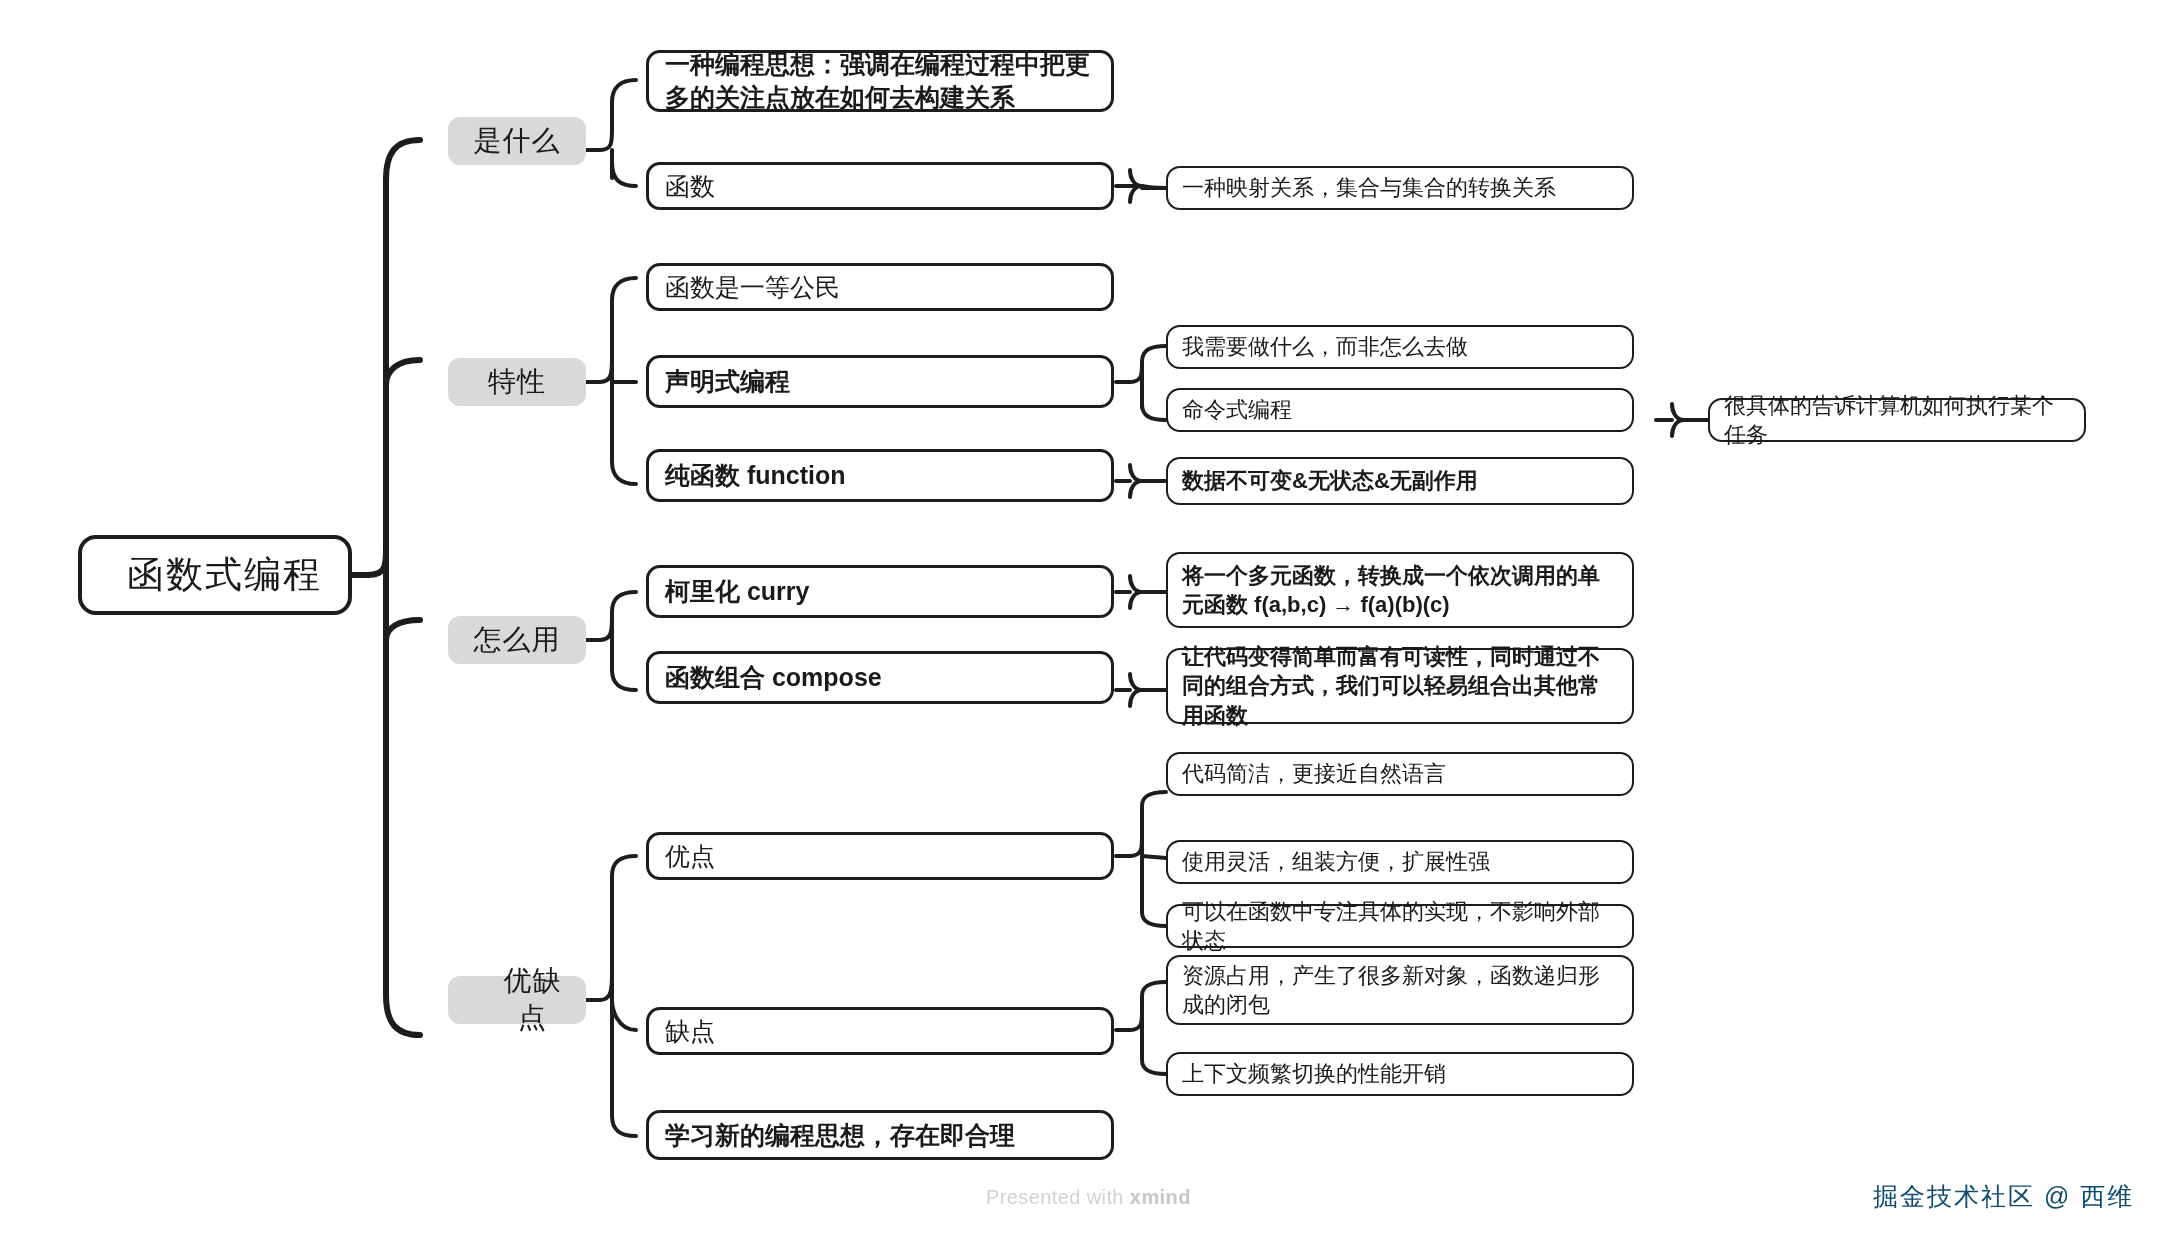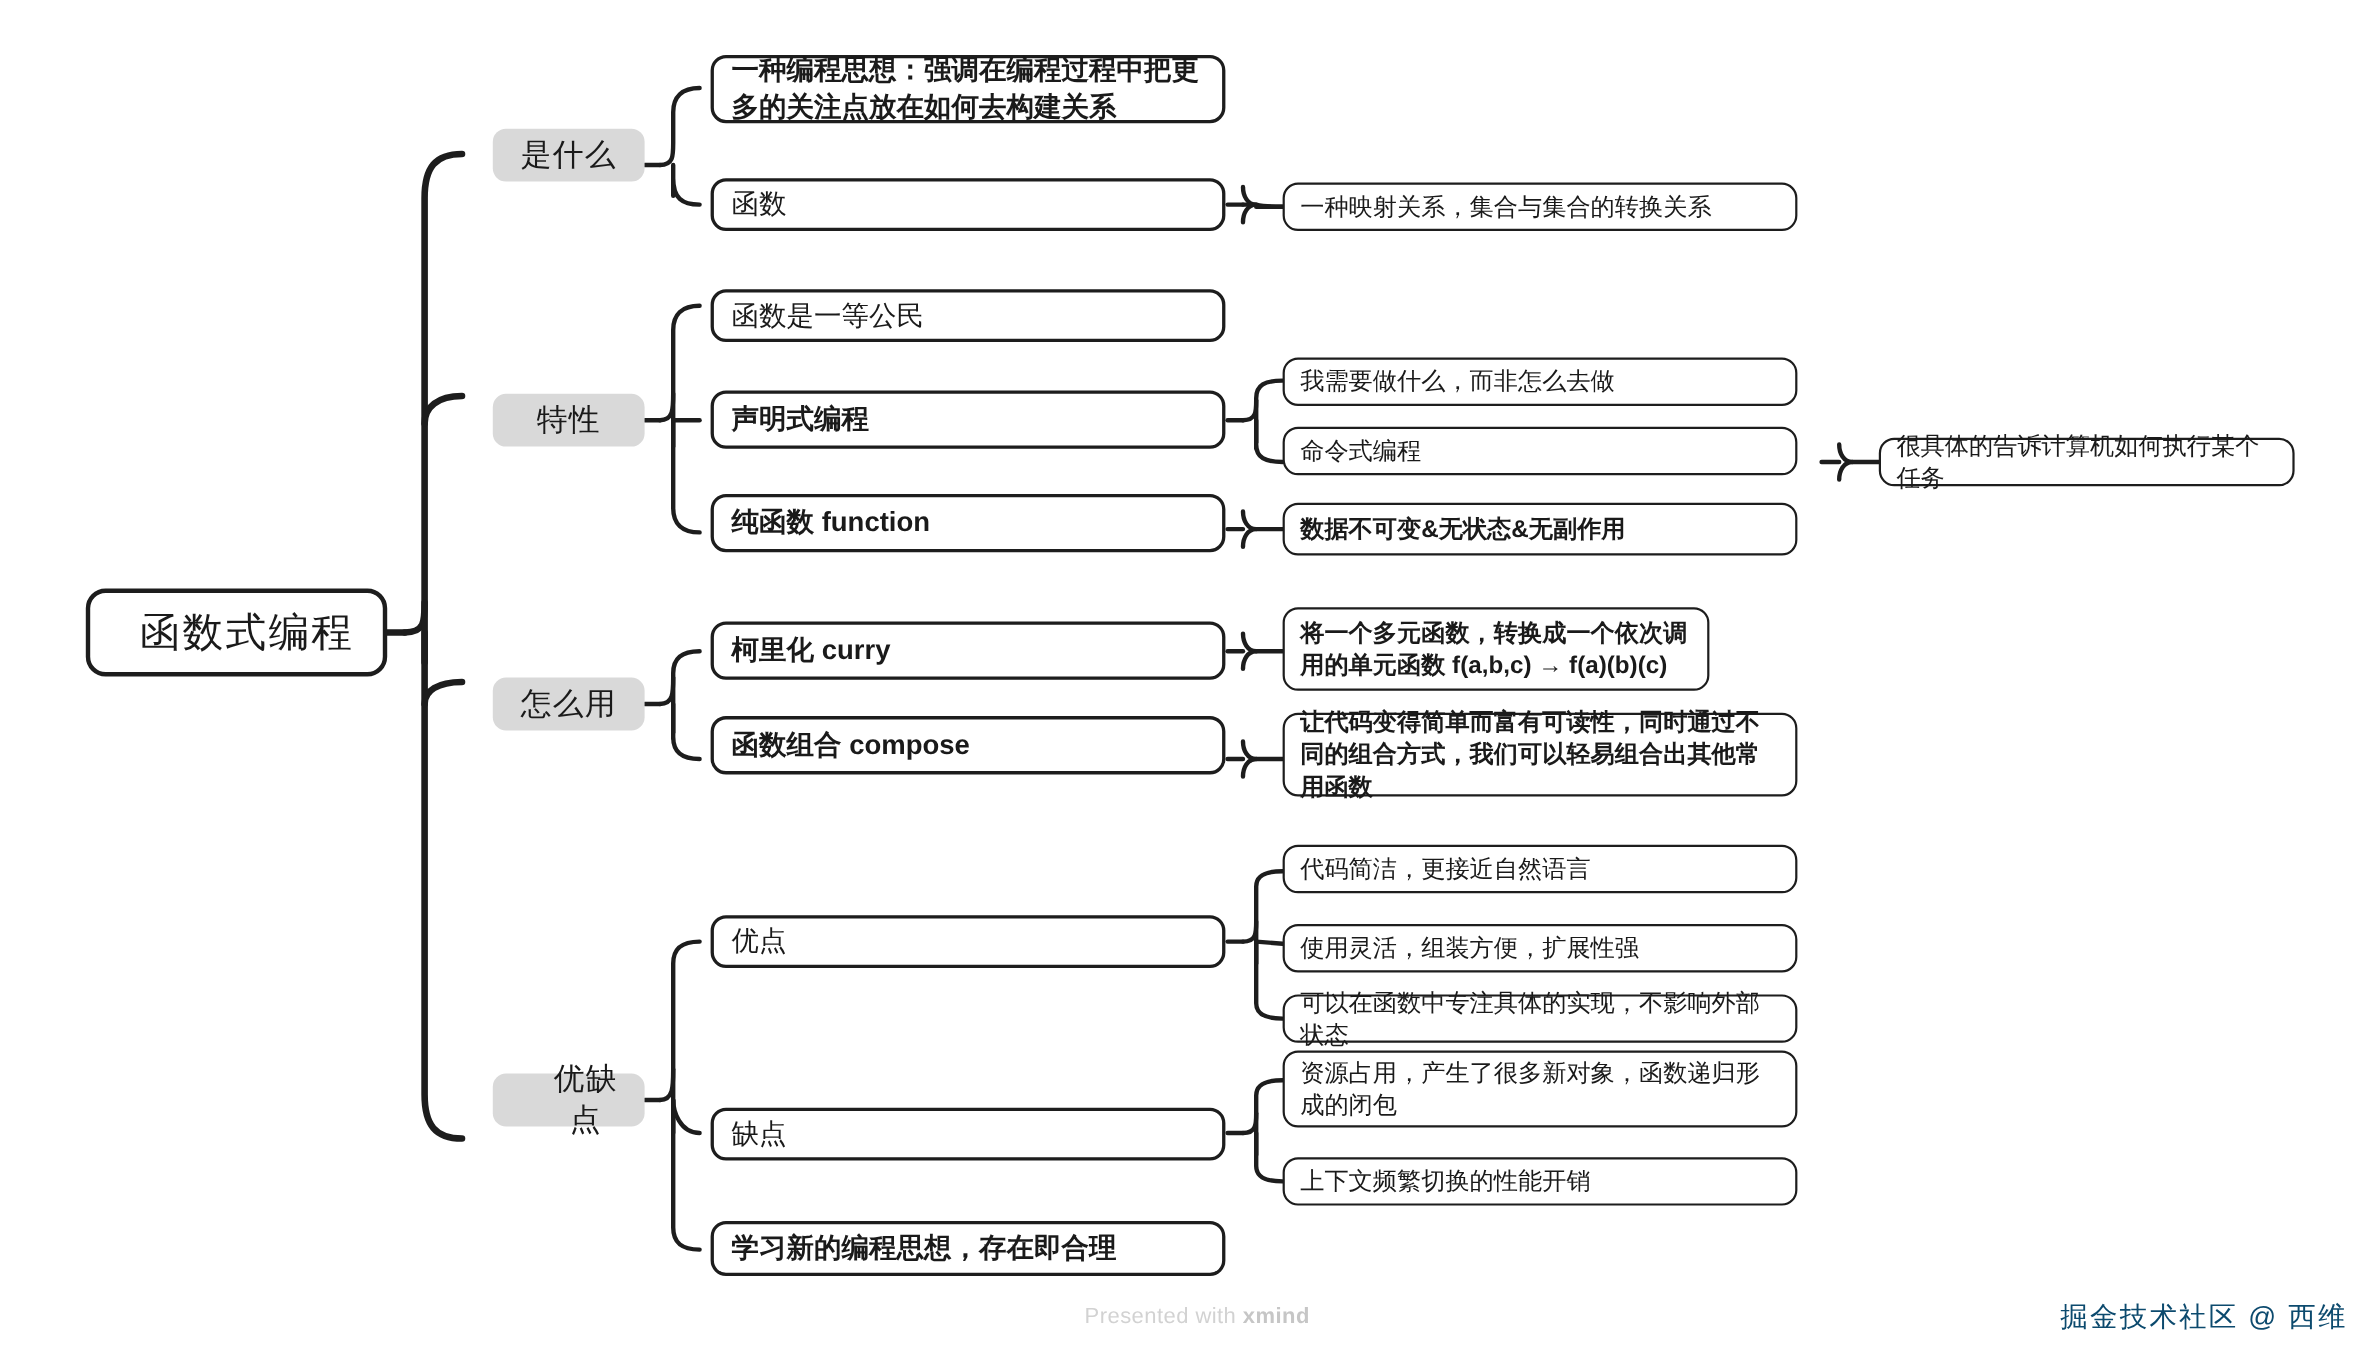--- a/index.html
+++ b/index.html
@@ -248,41 +248,41 @@
   </div>
 
   <div class="node node-l1" style="left:448px; top:616px; width:138px; height:48px;">
     <span class="txt" style="text-align:center;">怎么用</span>
   </div>
 
   <div class="node node-l2 bold" style="left:646px; top:565px; width:468px; height:53px;">
     <span class="txt">柯里化 curry</span>
   </div>
 
-  <div class="node node-l3 bold" style="left:1166px; top:552px; width:388px; height:76px;">
+  <div class="node node-l3 bold" style="left:1166px; top:552px; width:468px; height:76px;">
     <span class="txt">将一个多元函数，转换成一个依次调用的单元函数 f(a,b,c) → f(a)(b)(c)</span>
   </div>
 
   <div class="node node-l2 bold" style="left:646px; top:651px; width:468px; height:53px;">
     <span class="txt">函数组合 compose</span>
   </div>
 
   <div class="node node-l3 bold" style="left:1166px; top:648px; width:468px; height:76px;">
     <span class="txt">让代码变得简单而富有可读性，同时通过不同的组合方式，我们可以轻易组合出其他常用函数</span>
   </div>
 
   <div class="node node-l1" style="left:448px; top:976px; width:138px; height:48px;">
     <span class="txt" style="text-align:center;margin-left:31px;">优缺点</span>
   </div>
 
   <div class="node node-l2" style="left:646px; top:832px; width:468px; height:48px;">
     <span class="txt">优点</span>
   </div>
 
-  <div class="node node-l3" style="left:1166px; top:768px; width:468px; height:44px;">
+  <div class="node node-l3" style="left:1166px; top:752px; width:468px; height:44px;">
     <span class="txt">代码简洁，更接近自然语言</span>
   </div>
 
   <div class="node node-l3" style="left:1166px; top:840px; width:468px; height:44px;">
     <span class="txt">使用灵活，组装方便，扩展性强</span>
   </div>
 
   <div class="node node-l3" style="left:1166px; top:904px; width:468px; height:44px;">
     <span class="txt">可以在函数中专注具体的实现，不影响外部状态</span>
   </div>

